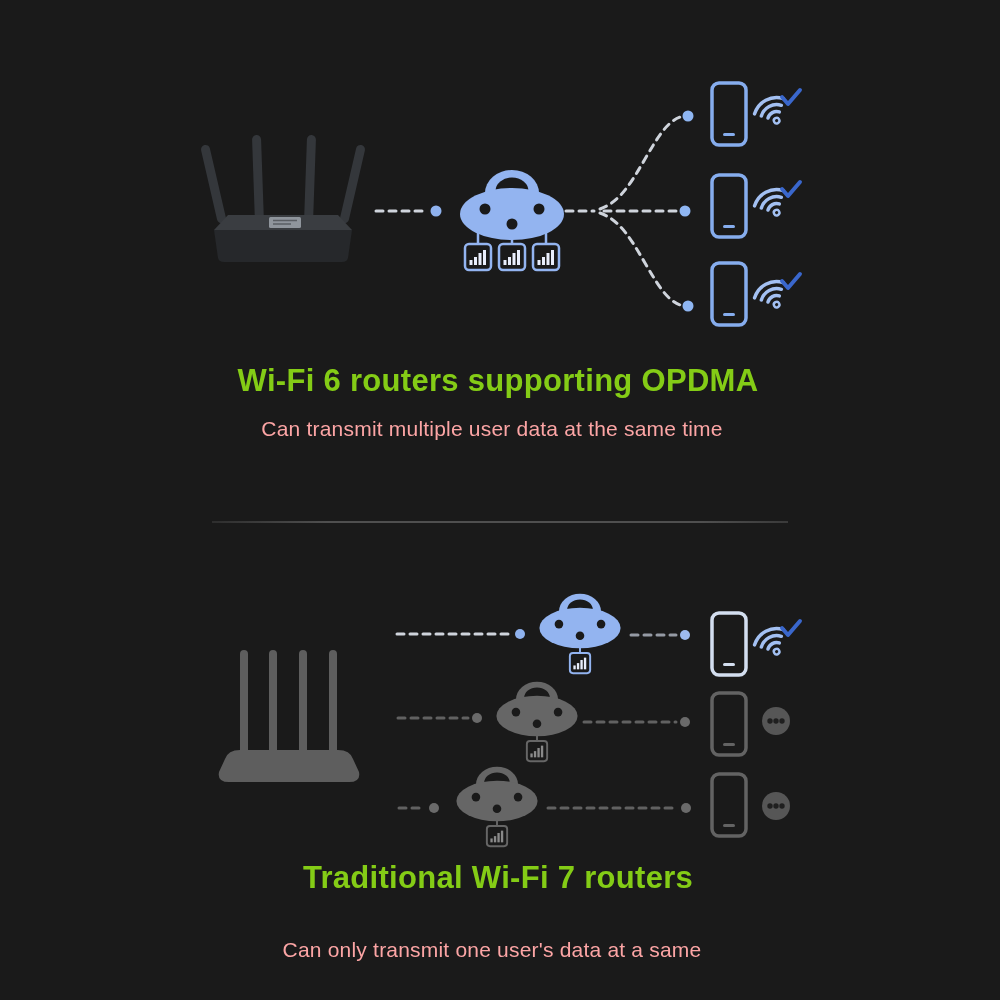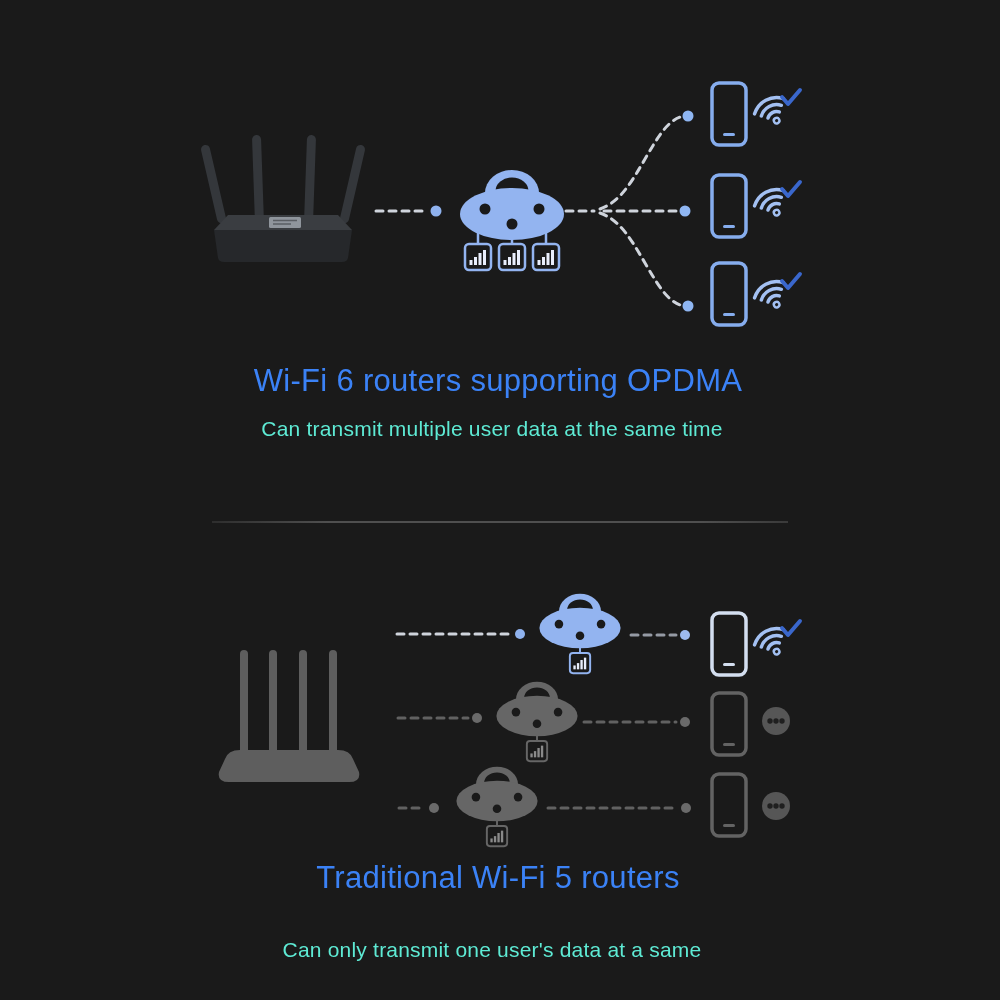--- a/index.html
+++ b/index.html
@@ -7,28 +7,28 @@
     width:1000px;height:1000px;
     background:#1a1a1a;
     position:relative;
     overflow:hidden;
     font-family:"Liberation Sans", sans-serif;
   }
   .scene{position:absolute;left:0;top:0;}
   .headline{
     position:absolute;left:0;right:4px;
     text-align:center;
-    font-weight:400;font-size:31px;line-height:1;
-    color:#3b82f6;letter-spacing:0.3px;
+    font-weight:700;font-size:31px;line-height:1;
+    color:#84cc16;letter-spacing:0.3px;
   }
   .subline{
     position:absolute;left:0;right:16px;
     text-align:center;
     font-weight:400;font-size:21px;line-height:1;
-    color:#5eead4;letter-spacing:0.2px;
+    color:#fca5a5;letter-spacing:0.2px;
   }
   .divider{
     position:absolute;top:521px;left:212px;width:576px;height:2px;
     background:linear-gradient(90deg,#2e2e2e,#4f4f4f 20%,#4f4f4f 85%,#3a3a3a);
   }
   .dash{fill:none;stroke-width:3;stroke-dasharray:7 6;stroke-linecap:round;}
   .dash.light{stroke:#cfd4dc;}
   .dash.mid{stroke:#959aa4;}
   .dash.gray{stroke:#616161;}
 </style>
@@ -198,14 +198,14 @@
         </g>
     </g>
   </g>
 </svg>
 
 <div class="headline" style="top:365px">Wi-Fi 6 routers supporting OPDMA</div>
 <div class="subline" style="top:418px">Can transmit multiple user data at the same time</div>
 
 <div class="divider"></div>
 
-<div class="headline" style="top:862px">Traditional Wi-Fi 5 routers</div>
+<div class="headline" style="top:862px">Traditional Wi-Fi 7 routers</div>
 <div class="subline" style="top:939px">Can only transmit one user's data at a same</div>
 
 </body></html>

